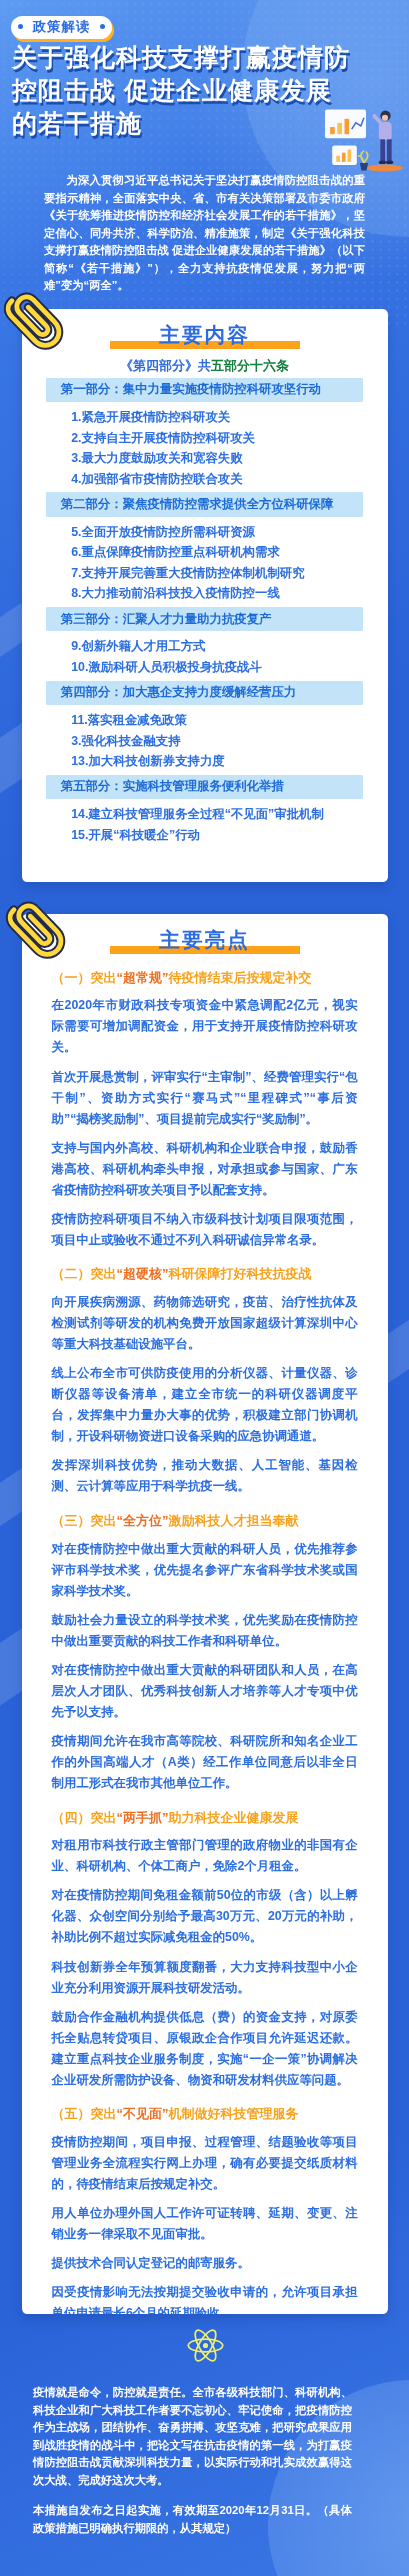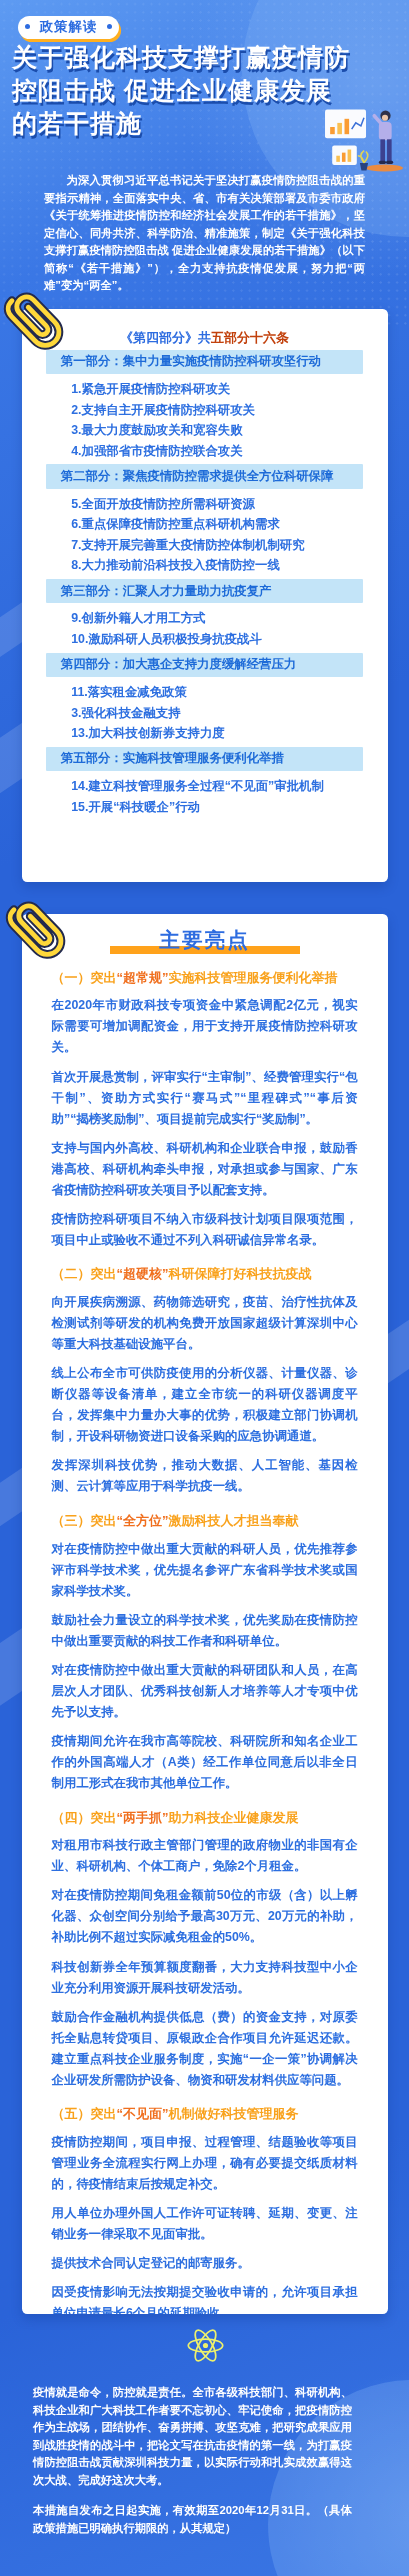--- a/index.html
+++ b/index.html
@@ -19,21 +19,21 @@
     mask-image:linear-gradient(110deg,rgba(0,0,0,.45),rgba(0,0,0,.9));}
   .circle-tr{left:242px;top:-93px;width:330px;height:330px;border-radius:50%;background:rgba(130,180,246,.30);}
   .ribbon{background:rgba(255,255,255,.14);transform:rotate(-34deg);border-radius:4.1px;}
   .ribbon.r1{left:-46px;top:603px;width:144px;height:33px;}
   .ribbon.r2{left:-62px;top:732px;width:155px;height:46px;}
   .ribbon.r3{left:-52px;top:1473px;width:144px;height:36px;}
   .ribbon.r4{left:-67px;top:1638px;width:165px;height:52px;}
   .ribbon.r5{right:-57px;top:1334px;width:144px;height:41px;transform:rotate(-34deg);}
   .circle-bf{left:268px;top:2380px;width:289px;height:289px;border-radius:50%;background:rgba(140,186,247,.28);}
   
-  .badge{position:absolute;left:18px;top:15.5px;width:101px;height:23px;background:#ffffff;border-radius:12.4px;
+  .badge{position:absolute;left:11px;top:15.5px;width:101px;height:23px;background:#ffffff;border-radius:12.4px;
     box-shadow:2.1px 3.1px 0 #ffaf1f;display:flex;align-items:center;justify-content:center;z-index:3;}
   .badge .label{color:#2d6ce0;font-size:13.4px;font-weight:bold;letter-spacing:1px;}
   .badge .dot{position:absolute;width:5.2px;height:5.2px;border-radius:50%;background:#2d6ce0;top:8.8px;}
   .badge .dot.l{left:6.7px;} .badge .dot.r{right:6.7px;}
   .title{position:absolute;left:12px;top:41px;width:381px;z-index:2;color:#ffffff;font-weight:800;
     font-size:25px;line-height:33px;letter-spacing:1px;text-shadow:1.5px 2.6px 0 #1b4dac;}
   .title div{white-space:nowrap;}
   .illus{position:absolute;left:324px;top:102px;z-index:2;opacity:.97;}
   
   .intro{position:absolute;left:0;top:172px;width:409px;padding:0 44px;z-index:2;}
@@ -43,21 +43,21 @@
     box-shadow:0 4.1px 10.3px rgba(10,40,120,.22);padding:12.4px 30px 15.5px 30px;overflow:hidden;}
   .card1{top:309px;height:573px;}
   .card2{top:914px;height:1400px;}
   .clip{position:absolute;z-index:4;}
   .clip svg{transform:rotate(-44deg);}
   .clip1{left:11.3px;top:286px;} .clip2{left:13.4px;top:895px;}
   .card-title{position:relative;text-align:center;margin:0 0 2.1px 0;}
   .card-title .bar{position:absolute;left:50%;transform:translateX(-50%);bottom:0.5px;width:190px;height:8.2px;background:#ffa21b;}
   .card-title .txt{position:relative;z-index:1;color:#2d6ce0;font-size:20.6px;font-weight:800;letter-spacing:2.1px;}
   .subtitle{margin:7.2px 0 0 0;text-align:center;font-size:13px;font-weight:800;color:#2d6ce0;}
-  .subtitle .hl{color:#c2410c;}
+  .subtitle .hl{color:#15803d;}
   .part-bar{margin:3px -5.2px 0 -5.2px;background:#c3e4f8;color:#1e6bd8;font-size:12.4px;font-weight:800;
     padding:3.6px 5.2px 3.6px 14.4px;border-radius:1px;}
   ul.items{list-style:none;margin:5.2px 0 0 0;padding:0 0 0 19.6px;}
   ul.items li{color:#2d6fe0;font-size:12.4px;font-weight:700;line-height:20.6px;}
   
   .hl-head{margin:14.4px 0 0 0;font-size:13px;font-weight:800;color:#f9a21c;line-height:18.5px;}
   .hl-head .kw{color:#f06f1e;margin-top:19px;}
   .hl-para{margin:8.2px 0 0 0;color:#2d6fe0;font-size:12.4px;font-weight:600;line-height:21px;text-align:justify;}
   
   .atom{position:absolute;left:184px;top:2324px;z-index:2;}
@@ -121,20 +121,24 @@
   </div>
 
   <div class="clip clip1">
     <svg width="43" height="72" viewBox="0 0 44 90">
       <path d="M22,8 C13,8 8,14 8,22 L8,64 C8,74 15,82 25,82 C35,82 42,74 42,64 L42,26 C42,19 37,14 30,14 C23,14 18,19 18,26 L18,60 C18,64 21,67 25,67 C29,67 31,64 31,60 L31,28" fill="none" stroke="#232a4d" stroke-width="11" stroke-linecap="round"></path>
       <path d="M22,8 C13,8 8,14 8,22 L8,64 C8,74 15,82 25,82 C35,82 42,74 42,64 L42,26 C42,19 37,14 30,14 C23,14 18,19 18,26 L18,60 C18,64 21,67 25,67 C29,67 31,64 31,60 L31,28" fill="none" stroke="#ffd83a" stroke-width="6" stroke-linecap="round"></path>
     </svg>
   </div>
 
   <div class="card card1">
+    <div class="card-title">
+      <span class="bar"></span>
+      <span class="txt">主要内容</span>
+    </div>
     <p class="subtitle">
       <span>《第四部分》共</span><span class="hl">五部分十六条</span>
     </p>
 
     <div class="part-bar">第一部分：集中力量实施疫情防控科研攻坚行动</div>
     <ul class="items">
       <li>1.紧急开展疫情防控科研攻关</li>
       <li>2.支持自主开展疫情防控科研攻关</li>
       <li>3.最大力度鼓励攻关和宽容失败</li>
       <li>4.加强部省市疫情防控联合攻关</li>
@@ -176,21 +180,21 @@
     </svg>
   </div>
 
   <div class="card card2">
     <div class="card-title">
       <span class="bar"></span>
       <span class="txt">主要亮点</span>
     </div>
 
     <h3 class="hl-head">
-      <span>（一）突出</span><span class="kw">“超常规”</span><span>实施科技管理服务便利化举措</span>
+      <span>（一）突出</span><span class="kw">“超常规”</span><span>待疫情结束后按规定补交</span>
     </h3>
     <p class="hl-para">在2020年市财政科技专项资金中紧急调配2亿元，视实际需要可增加调配资金，用于支持开展疫情防控科研攻关。</p>
     <p class="hl-para">首次开展悬赏制，评审实行“主审制”、经费管理实行“包干制”、资助方式实行“赛马式”“里程碑式”“事后资助”“揭榜奖励制”、项目提前完成实行“奖励制”。</p>
     <p class="hl-para">支持与国内外高校、科研机构和企业联合申报，鼓励香港高校、科研机构牵头申报，对承担或参与国家、广东省疫情防控科研攻关项目予以配套支持。</p>
     <p class="hl-para">疫情防控科研项目不纳入市级科技计划项目限项范围，项目中止或验收不通过不列入科研诚信异常名录。</p>
 
     <h3 class="hl-head">
       <span>（二）突出</span><span class="kw">“超硬核”</span><span>科研保障打好科技抗疫战</span>
     </h3>
     <p class="hl-para">向开展疾病溯源、药物筛选研究，疫苗、治疗性抗体及检测试剂等研发的机构免费开放国家超级计算深圳中心等重大科技基础设施平台。</p>

